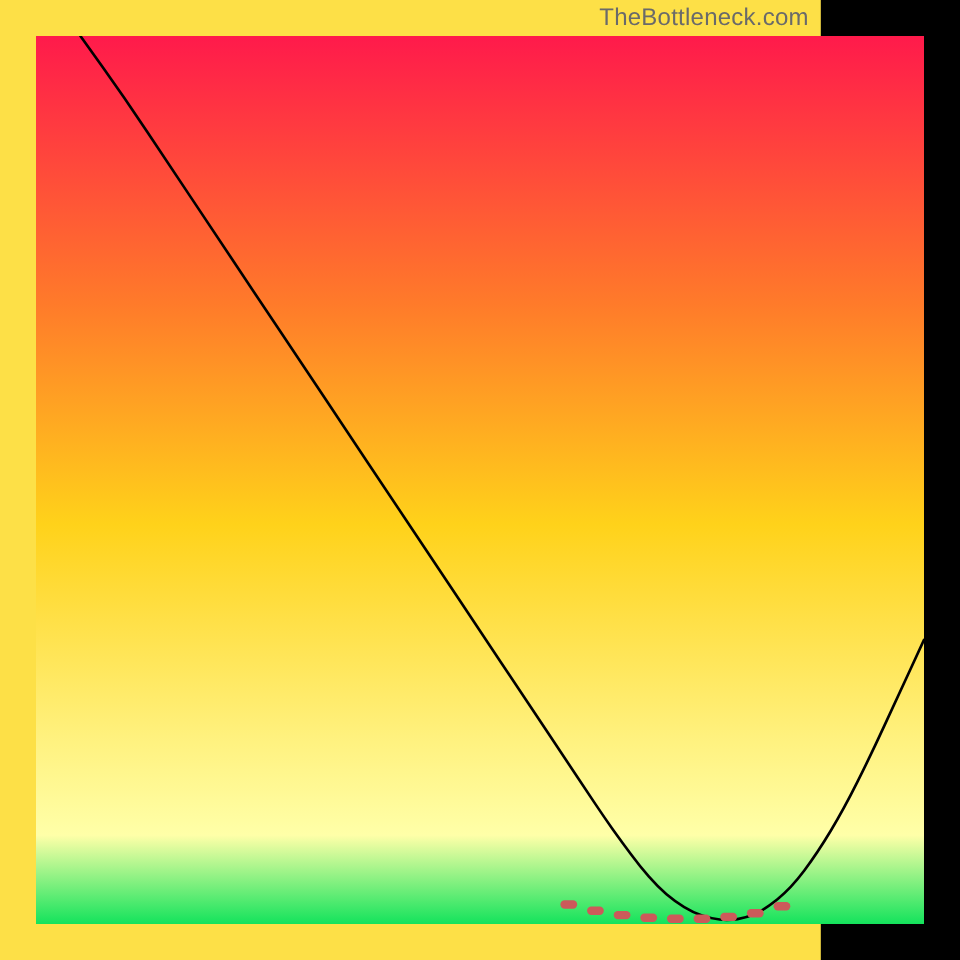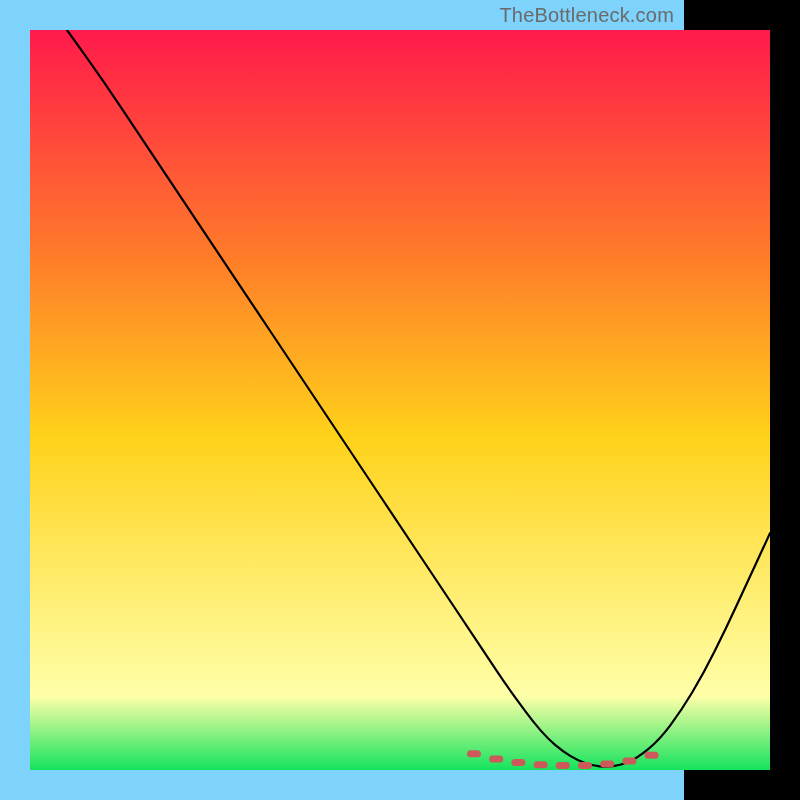--- a/index.html
+++ b/index.html
@@ -10,21 +10,21 @@
     background: #000;
     overflow: hidden;
     font-family: Arial, Helvetica, sans-serif;
   }
   .frame {
     position: absolute;
     left: 0;
     top: 0;
     width: 684px;
     height: 800px;
-    background: #7dd3fc;
+    background: #fde047;
   }
   .watermark {
     position: absolute;
     top: 4px;
     right: 10px;
     color: #6a6a6a;
     font-size: 20px;
     font-weight: 500;
     letter-spacing: 0.2px;
     user-select: none;

